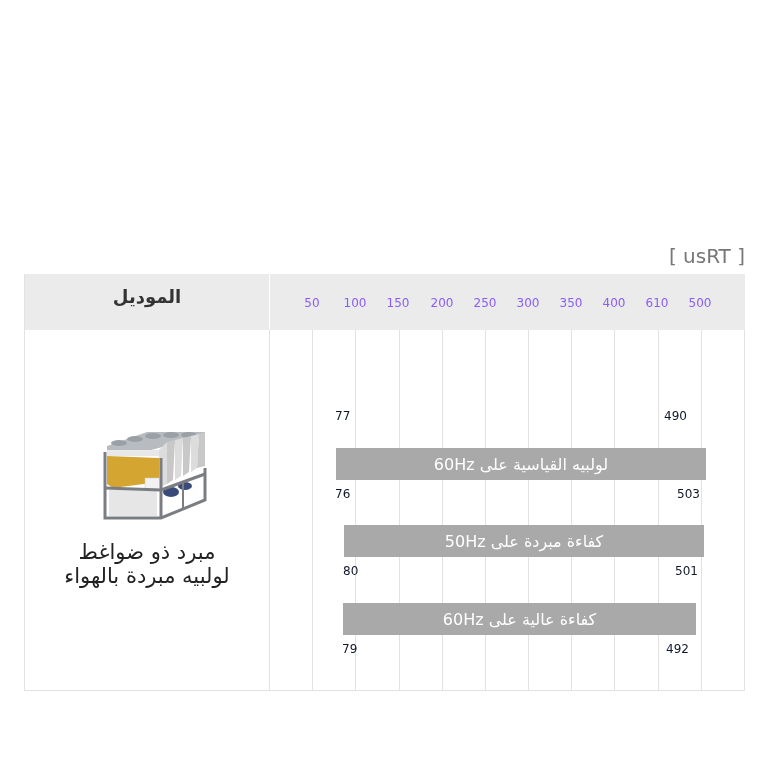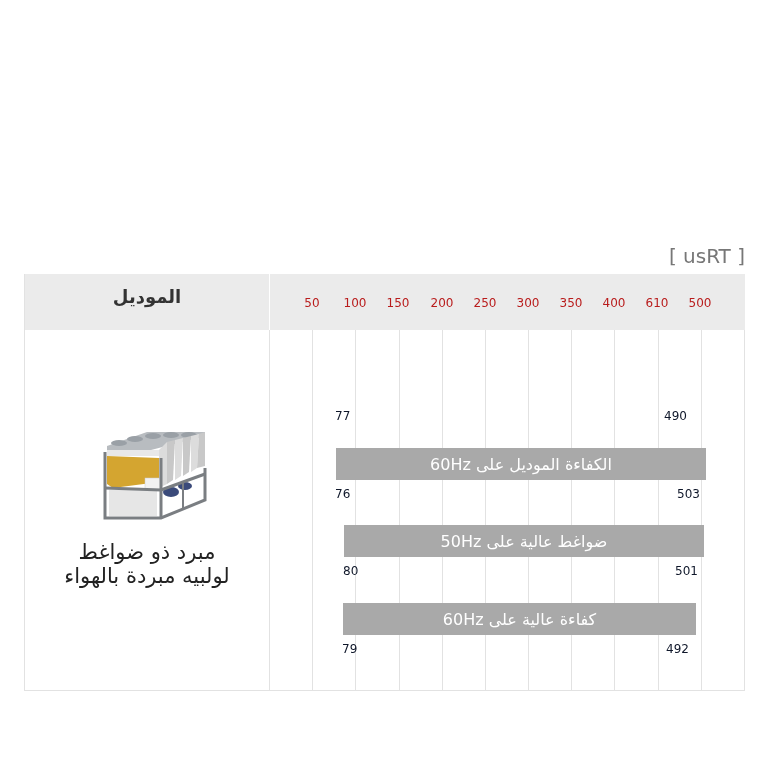--- a/index.html
+++ b/index.html
@@ -6,21 +6,21 @@
     body { width: 768px; height: 769px; position: relative; overflow: hidden;
            font-family: "DejaVu Sans", "Liberation Sans", sans-serif; }
     .unit { position: absolute; right: 23px; top: 244px; font-size: 20px; color: #777777; }
     .table { position: absolute; left: 24px; top: 274px; width: 719px; height: 416px;
              border: 1px solid #e2e2e2; border-top: none; box-sizing: content-box; }
     .header { position: absolute; left: 0; top: 0; width: 720px; height: 56px; background: #ebebeb; }
     .model-head { position: absolute; left: 0; top: 0; width: 244px; height: 44px;
                   display: flex; align-items: center; justify-content: center;
                   font-size: 18px; font-weight: bold; color: #333333; direction: rtl; }
     .head-divider { position: absolute; left: 244px; top: 0; width: 1px; height: 56px; background: #ffffff; }
-    .tick { position: absolute; top: 0; height: 56px; line-height: 58px; font-size: 12px; color: #b91c1c;
+    .tick { position: absolute; top: 0; height: 56px; line-height: 58px; font-size: 12px; color: #8b5cf6;
             transform: translateX(-50%); white-space: nowrap; }
     .col-divider { position: absolute; left: 244px; top: 56px; width: 1px; height: 360px; background: #e2e2e2; }
     .grid { position: absolute; top: 56px; width: 1px; height: 360px; background: #e2e2e2; }
     .model-cell { position: absolute; left: 0; top: 56px; width: 244px; height: 360px; }
     .product { position: absolute; left: 70px; top: 98px; width: 112px; height: 94px; }
     .model-name { position: absolute; left: 0; top: 210px; width: 244px; text-align: center;
                   direction: rtl; font-size: 21px; line-height: 24px; color: #222222; }
     .bar { position: absolute; height: 32px; background: #a9a9a9; color: #ffffff;
            display: flex; align-items: center; justify-content: center;
            font-size: 16px; direction: rtl; white-space: nowrap; }
@@ -96,24 +96,24 @@
     </svg>
     <div class="model-name">
       <div>مبرد ذو ضواغط</div>
       <div>لولبيه مبردة بالهواء</div>
     </div>
   </div>
 
   <span class="val" style="left:310px; top:133px;">77</span>
   <span class="val" style="left:639px; top:133px;">490</span>
 
-  <div class="bar" style="left:311px; top:174px; width:370px;">الكفاءة الموديل على 60Hz</div>
+  <div class="bar" style="left:311px; top:174px; width:370px;">لولبيه القياسية على 60Hz</div>
   <span class="val" style="left:310px; top:211px;">76</span>
   <span class="val" style="left:652px; top:211px;">503</span>
 
-  <div class="bar" style="left:319px; top:251px; width:360px;">ضواغط عالية على 50Hz</div>
+  <div class="bar" style="left:319px; top:251px; width:360px;">كفاءة مبردة على 50Hz</div>
   <span class="val" style="left:318px; top:288px;">80</span>
   <span class="val" style="left:650px; top:288px;">501</span>
 
   <div class="bar" style="left:318px; top:329px; width:353px;">كفاءة عالية على 60Hz</div>
   <span class="val" style="left:317px; top:366px;">79</span>
   <span class="val" style="left:641px; top:366px;">492</span>
 </div>
 
 </body></html>

